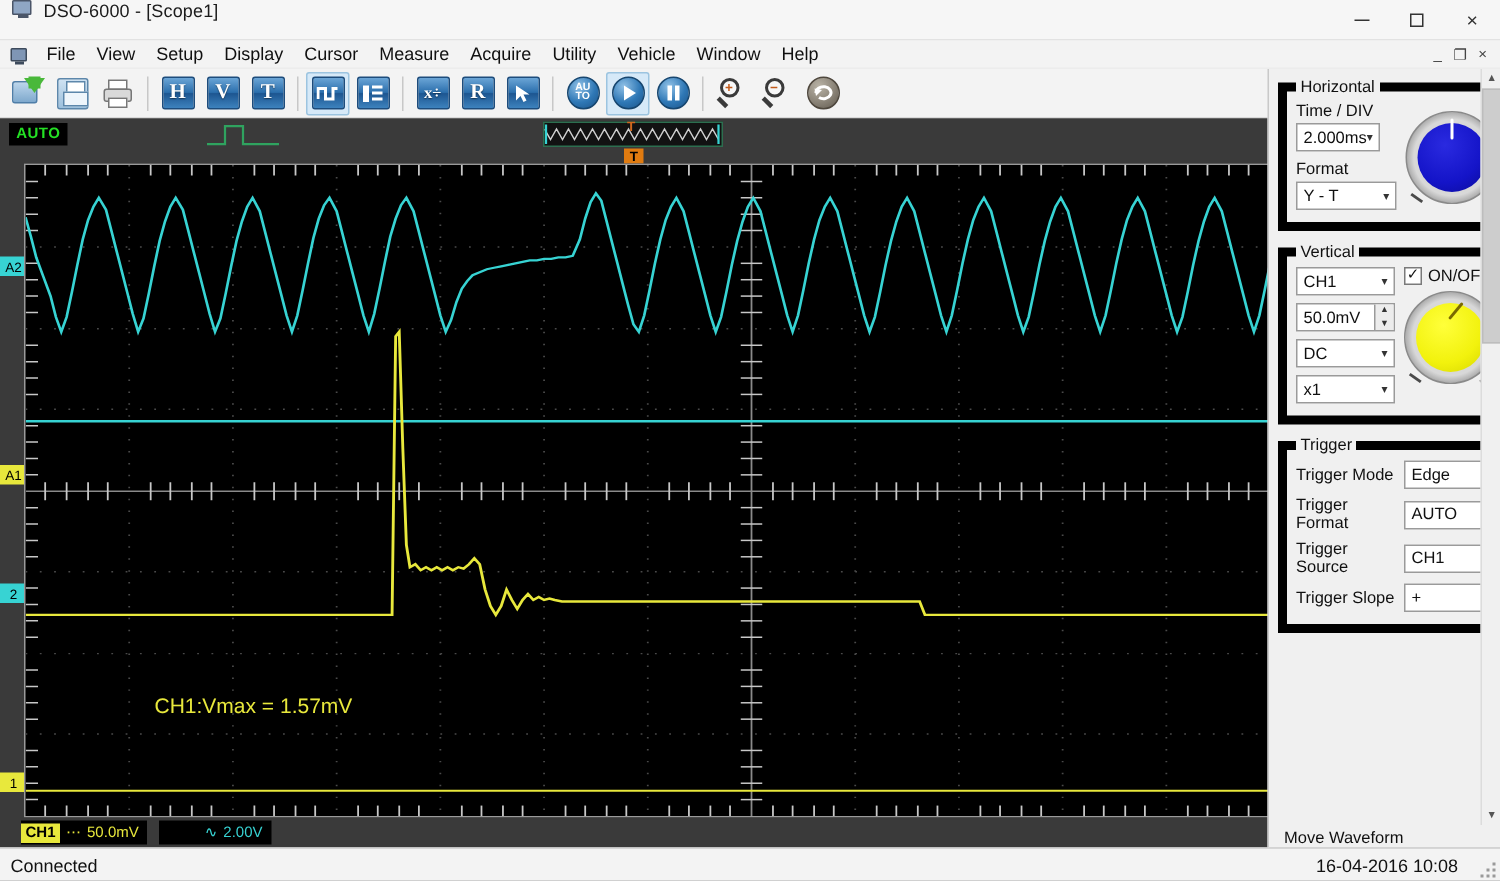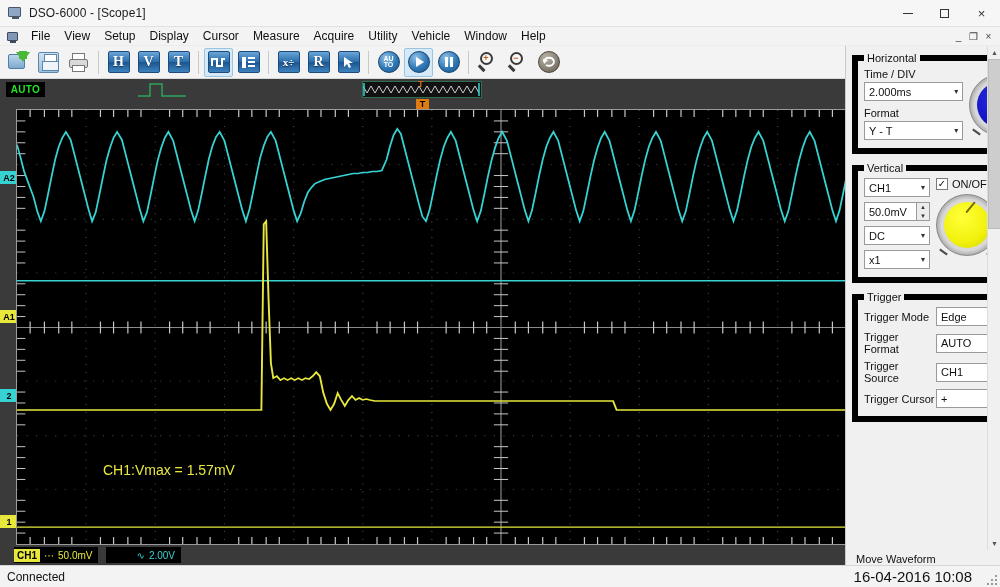--- a/index.html
+++ b/index.html
@@ -15,21 +15,21 @@
     width: 1000px; height: 587px;
     background: #f3f3f3;
     display: flex; flex-direction: column;
   }
 
   
   .titlebar {
     height: 27px; flex: 0 0 27px;
     background: #f6f6f6;
     border-bottom: 1px solid #e2e2e2;
-    display: flex; align-items: center;
+    display: flex; 
     position: relative;
   }
   .titlebar .tb-icon {
     width: 14px; height: 12px; margin-left: 8px; margin-right: 7px;
     position: relative;
   }
   .monitor-glyph {
     width: 13px; height: 10px; border: 1.6px solid #4a5568;
     background: #8fa6c4; border-radius: 1px;
     position: relative;
@@ -215,21 +215,21 @@
   }
   .grat {
     flex: 1 1 auto; position: relative;
     background: #000;
     border: 1px solid #9a9a9a;
     overflow: hidden;
   }
   .right-rail { width: 14px; flex:0 0 14px; background:#3a3a3a; position:relative; }
 
   .marker {
-    position: absolute; height: 13px; font-size: 9px; font-weight: bold;
+    position: absolute; height: 13px; font-size: 9px; font-weight: normal;
     color: #000; display:flex; align-items:center; justify-content:center;
     padding-left: 2px; width: 16px;
   }
   .marker:after {
     content:""; position:absolute; right:-5px; top:0;
     border-top: 6.5px solid transparent; border-bottom: 6.5px solid transparent;
     border-left: 5px solid currentColor;
   }
   .marker.yellow { background: #e8e83c; color:#e8e83c; }
   .marker.cyan   { background: #37d3d3; color:#37d3d3; }
@@ -376,21 +376,21 @@
   .move-wf { font-size: 11px; color: #101010; padding: 3px 0 0 10px; }
 
   
   .statusbar {
     height: 22px; flex: 0 0 22px; background: #f3f3f3;
     border-top: 1px solid #d6d6d6;
     display:flex; align-items:center; position: relative;
     font-size: 12px; color: #111;
   }
   .statusbar .st-left { padding-left: 7px; }
-  .statusbar .st-date { position:absolute; right: 28px; font-size: 15px; color:#111;margin-left:38px; }
+  .statusbar .st-date { position:absolute; right: 28px; font-size: 12px; color:#111;margin-left:38px; }
   .grip {
     position:absolute; right: 3px; bottom: 2px; width: 12px; height: 12px;
   }
   .grip i { position:absolute; width:2px; height:2px; background:#9a9a9a; }
 </style>
 </head>
 <body>
 
 <div id="app">
 
@@ -943,21 +943,21 @@
   <div class="rightpanel">
 
     <div class="panel-scroll">
       <div class="panel-inner">
 
         <fieldset class="group">
           <legend>Horizontal</legend>
           <div style="display:flex; gap:6px;">
             <div style="flex:0 0 66px;">
               <div class="lbl">Time / DIV</div>
-              <div class="sel" style="margin:2px 0 6px 0;gap:43px;">
+              <div class="sel" style="margin:2px 11px 6px 0;">
                 <span>2.000ms</span>
                 <span class="chev">▾</span>
               </div>
               <div class="lbl">Format</div>
               <div class="sel" style="margin-top:2px;">
                 <span>Y - T</span>
                 <span class="chev">▾</span>
               </div>
             </div>
             <div class="knob-wrap" style="padding-top:6px;">
@@ -1029,21 +1029,21 @@
             </span>
           </div>
           <div class="trig-row">
             <span class="lbl">Trigger Source</span>
             <span class="sel">
               <span>CH1</span>
               <span class="chev">▾</span>
             </span>
           </div>
           <div class="trig-row" style="margin-bottom:0">
-            <span class="lbl">Trigger Cursor</span>
+            <span class="lbl">Trigger Slope</span>
             <span class="sel">
               <span>+</span>
               <span class="chev">▾</span>
             </span>
           </div>
         </fieldset>
 
       </div>
 
       <div class="scrollbar">

